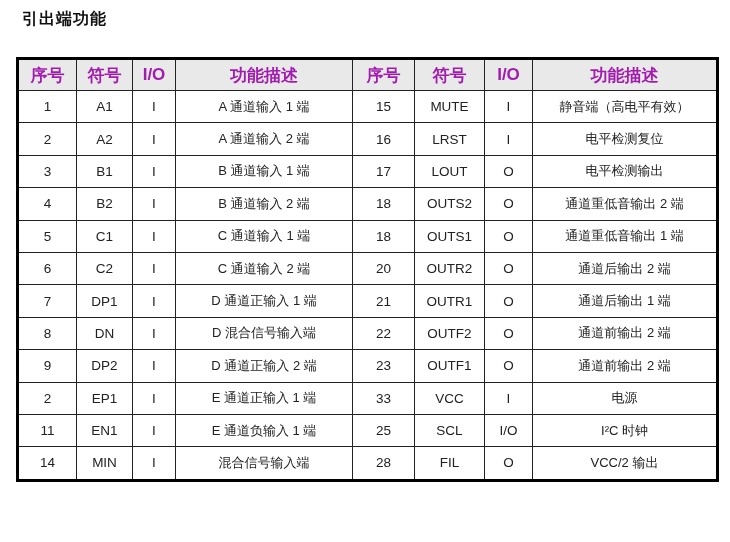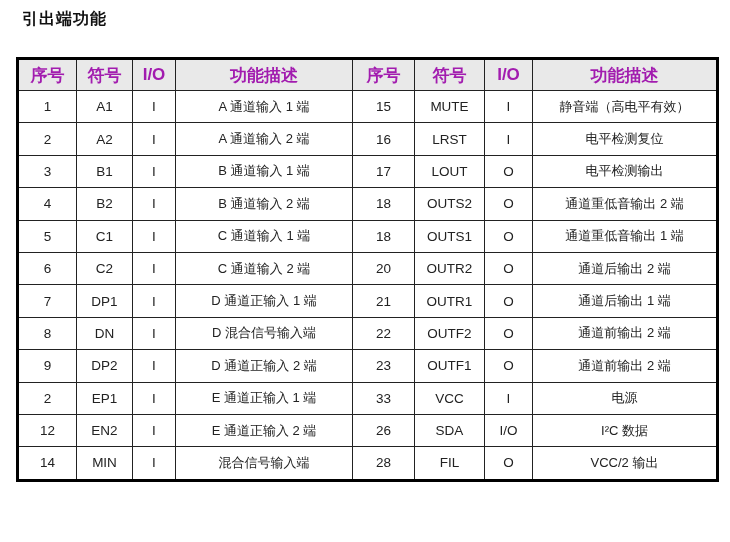--- a/index.html
+++ b/index.html
@@ -181,28 +181,28 @@
       <td class="c-no">2</td>
       <td class="c-sym">EP1</td>
       <td class="c-io">I</td>
       <td class="c-desc">E 通道正输入 1 端</td>
       <td class="c-no">33</td>
       <td class="c-sym">VCC</td>
       <td class="c-io">I</td>
       <td class="c-desc">电源</td>
     </tr>
     <tr>
-      <td class="c-no">12</td>
-      <td class="c-sym">EN2</td>
-      <td class="c-io">I</td>
-      <td class="c-desc">E 通道正输入 2 端</td>
-      <td class="c-no">26</td>
-      <td class="c-sym">SDA</td>
+      <td class="c-no">11</td>
+      <td class="c-sym">EN1</td>
+      <td class="c-io">I</td>
+      <td class="c-desc">E 通道负输入 1 端</td>
+      <td class="c-no">25</td>
+      <td class="c-sym">SCL</td>
       <td class="c-io">I/O</td>
-      <td class="c-desc">I²C 数据</td>
+      <td class="c-desc">I²C 时钟</td>
     </tr>
     <tr>
       <td class="c-no">14</td>
       <td class="c-sym">MIN</td>
       <td class="c-io">I</td>
       <td class="c-desc">混合信号输入端</td>
       <td class="c-no">28</td>
       <td class="c-sym">FIL</td>
       <td class="c-io">O</td>
       <td class="c-desc">VCC/2 输出</td>

